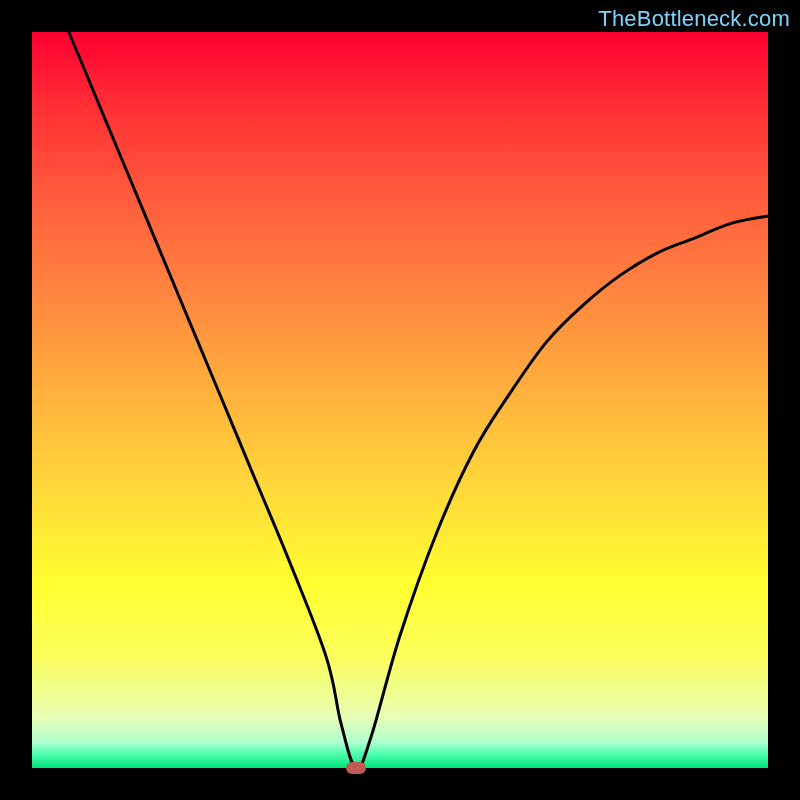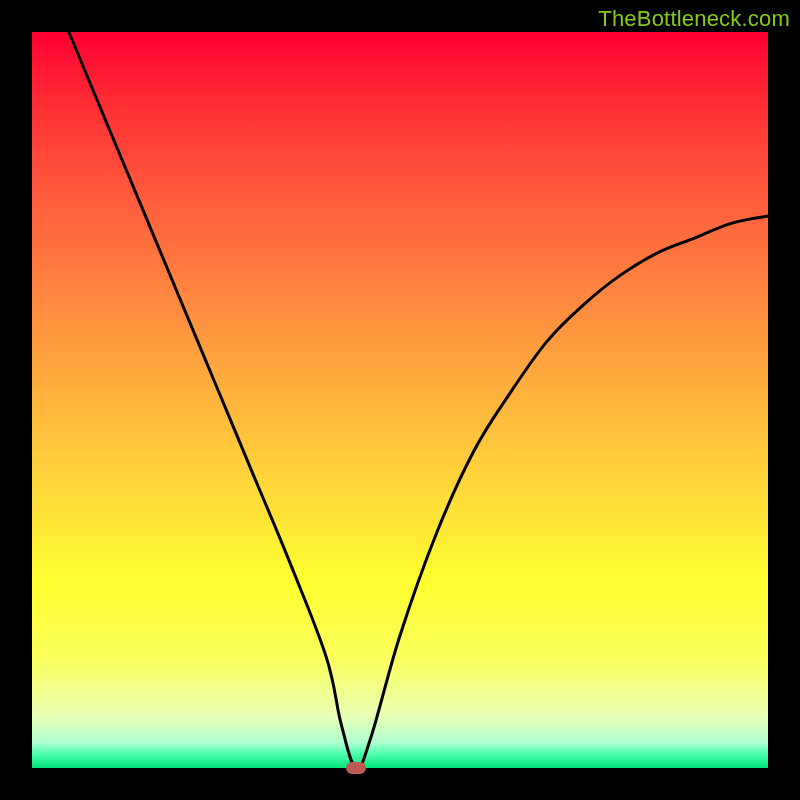--- a/index.html
+++ b/index.html
@@ -42,21 +42,21 @@
     position: absolute;
     left: 0;
     top: 0;
     width: 736px;
     height: 736px;
   }
   .watermark {
     position: absolute;
     top: 6px;
     right: 10px;
-    color: #84cc16;
+    color: #7dd3fc;
     font-size: 22px;
     font-weight: 400;
     letter-spacing: 0.2px;
   }
   .marker {
     position: absolute;
     width: 20px;
     height: 12px;
     background: #c05a55;
     border-radius: 6px;

